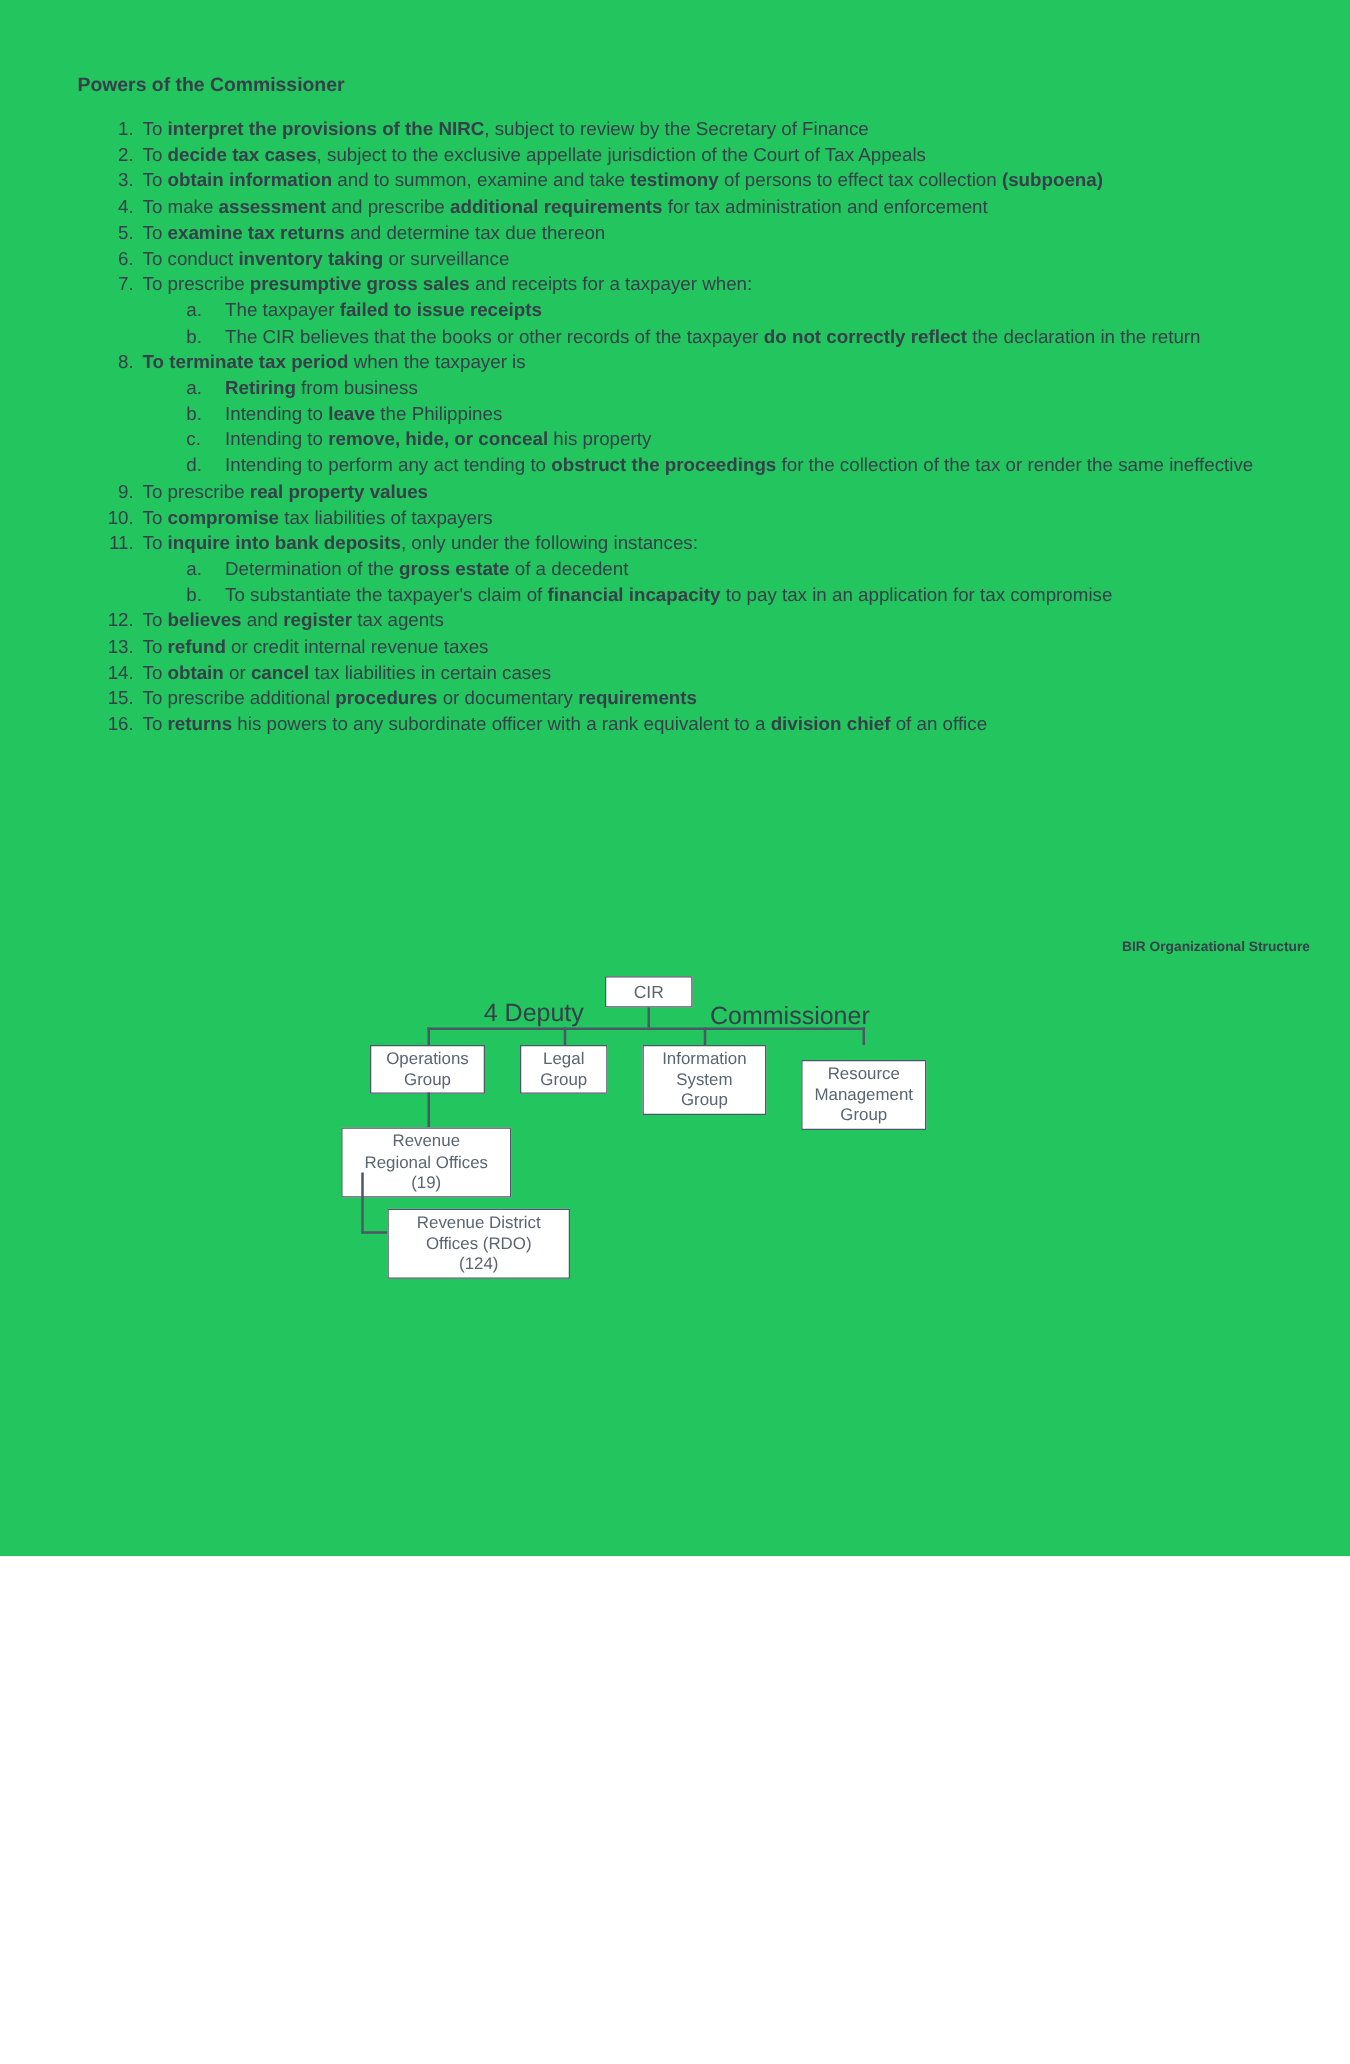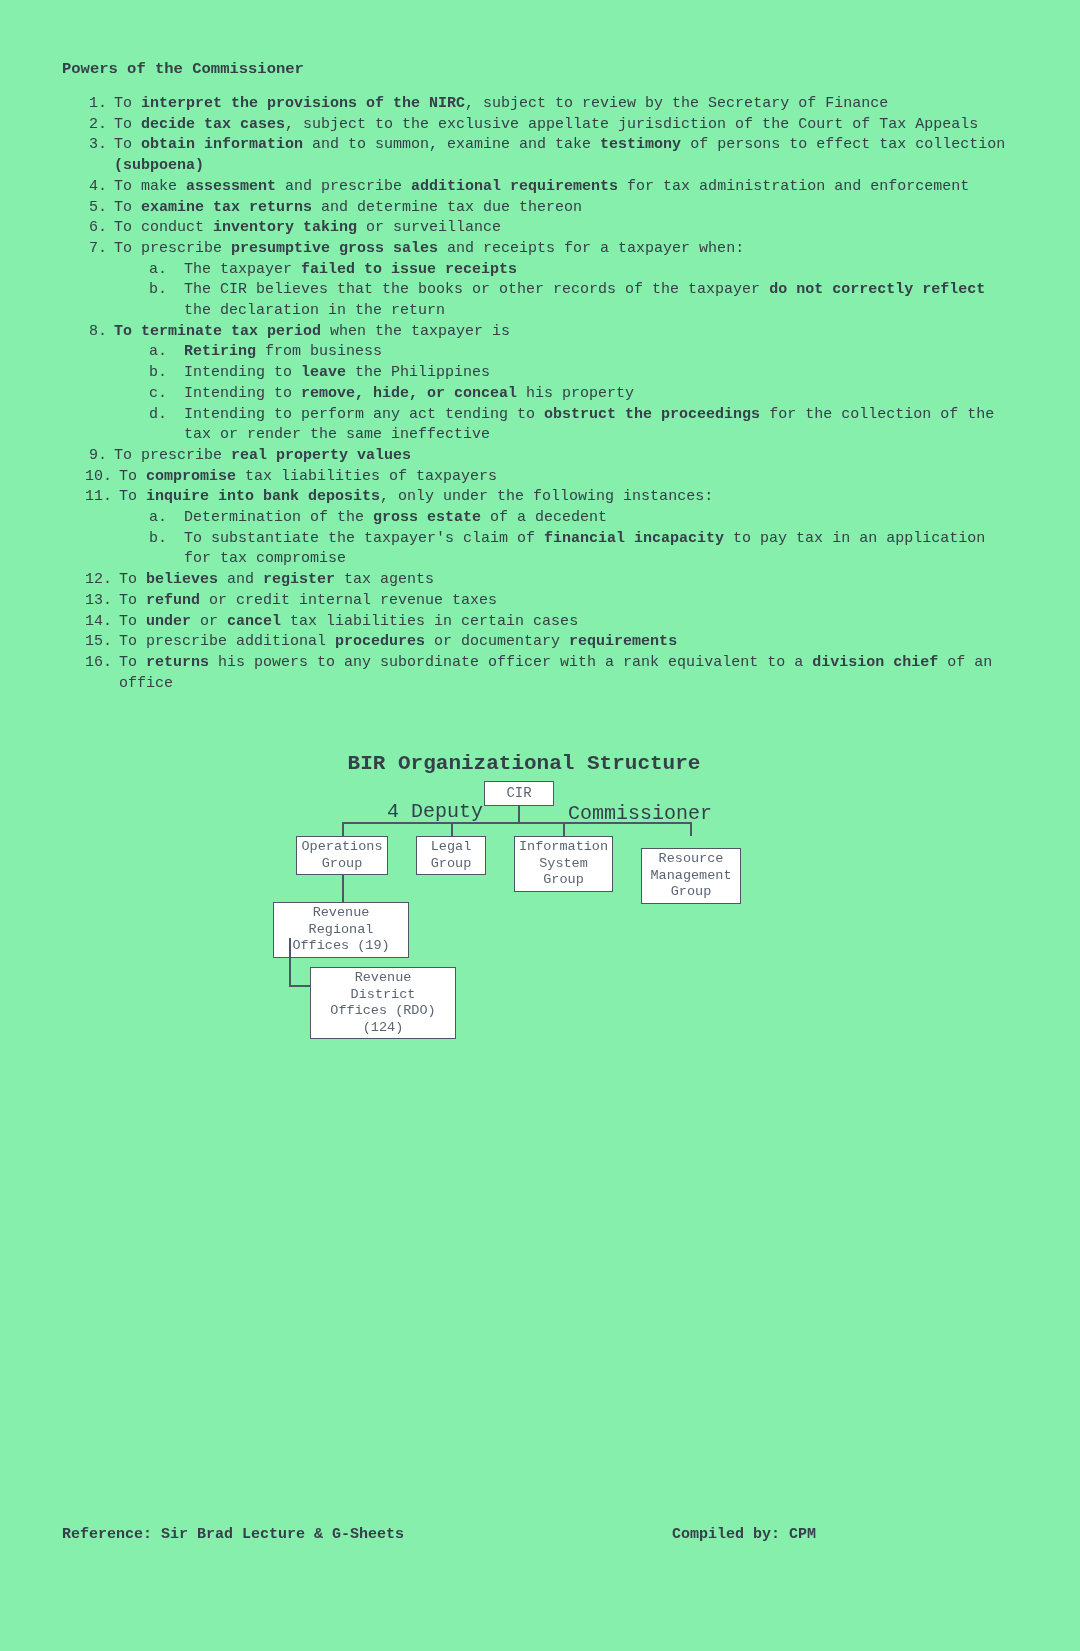--- a/index.html
+++ b/index.html
@@ -1,43 +1,43 @@
 <!DOCTYPE html>
 <html><head>
 <meta charset="utf-8">
 <style>
   * { margin:0; padding:0; box-sizing:border-box; }
   html,body { background:#ffffff; }
   .page {
     position:relative;
-    width:1080px; height:1651px;
-    background:#86efac;
-    font-family:Liberation Mono, monospace;
+    width:1080px; height:1245px;
+    background:#22c55e;
+    font-family:Liberation Sans, sans-serif;
     color:#37404a;
     overflow:hidden;
   }
   .doc-title {
     position:absolute; left:62px; top:60px;
     font-size:15.5px; font-weight:700;
   }
   .list {
     position:absolute; left:85px; top:94px; width:926px;
     font-size:15px; line-height:20.7px;
   }
   .item { display:flex; }
   .item .marker { flex:0 0 22px; text-align:right; margin-right:7px; }
   .item .content { flex:1 1 auto; }
   .item.sub { padding-left:64px; }
   .item.sub .marker { flex:0 0 14px; text-align:left; margin-right:17px; }
   .b { font-weight:700; }
 
   .diagram { position:absolute; left:0; top:750px; width:1080px; height:290px; }
   .diagram-title {
-    position:absolute; left:0; top:2px; width:1048px; text-align:center;
-    font-size:21px; font-weight:700; color:#37404a;
+    position:absolute; left:0; top:2px; width:1048px; text-align:right;
+    font-size:11px; font-weight:700; color:#37404a;
   }
   .flank { position:absolute; font-size:20px; color:#37404a; white-space:nowrap; }
   .flank-left  { left:387px; top:50px; }
   .flank-right { left:568px; top:52px; }
   .node {
     position:absolute;
     border:1.5px solid #4d5866;
     background:#ffffff;
     color:#5b6572;
     font-size:13.5px; line-height:16.5px;
@@ -146,21 +146,21 @@
       <div class="item">
         <span class="marker">12.</span>
         <span class="content"><span>To </span><span class="b">believes</span><span> and </span><span class="b">register</span><span> tax agents</span></span>
       </div>
       <div class="item">
         <span class="marker">13.</span>
         <span class="content"><span>To </span><span class="b">refund</span><span> or credit internal revenue taxes</span></span>
       </div>
       <div class="item">
         <span class="marker">14.</span>
-        <span class="content"><span>To </span><span class="b">under</span><span> or </span><span class="b">cancel</span><span> tax liabilities in certain cases</span></span>
+        <span class="content"><span>To </span><span class="b">obtain</span><span> or </span><span class="b">cancel</span><span> tax liabilities in certain cases</span></span>
       </div>
       <div class="item">
         <span class="marker">15.</span>
         <span class="content"><span>To prescribe additional </span><span class="b">procedures</span><span> or documentary </span><span class="b">requirements</span></span>
       </div>
       <div class="item">
         <span class="marker">16.</span>
         <span class="content"><span>To </span><span class="b">returns</span><span> his powers to any subordinate officer with a rank equivalent to a </span><span class="b">division chief</span><span> of an office</span></span>
       </div>
     </div>

